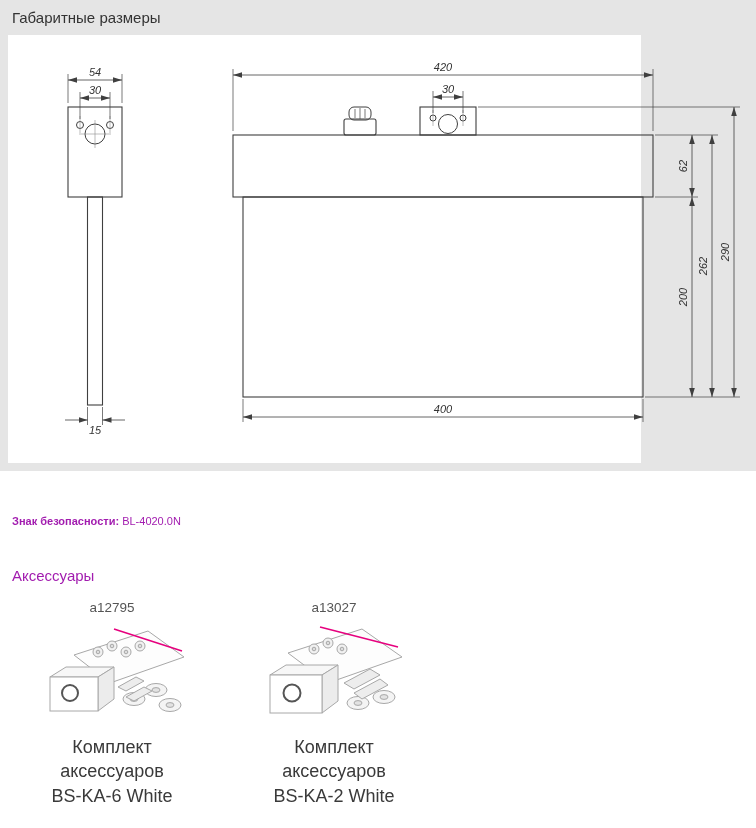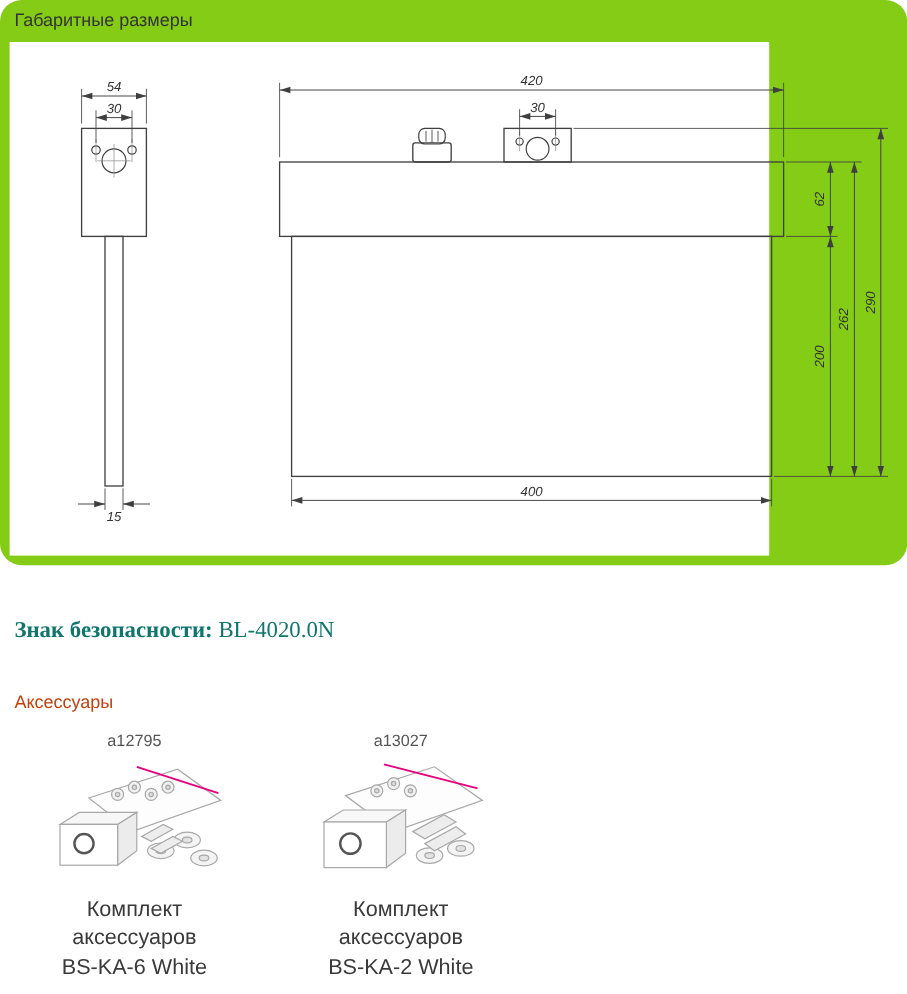--- a/index.html
+++ b/index.html
@@ -5,52 +5,51 @@
   * { box-sizing: border-box; margin: 0; padding: 0; }
   html, body { background: #ffffff; }
   body {
     width: 756px; height: 828px;
     font-family: "Liberation Sans", sans-serif;
     color: #3a3a3a;
     position: relative;
     overflow: hidden;
   }
   .panel {
-    background: #84cc16;
+    background: #e5e5e5;
     padding: 9px 8px 8px 8px;
-    border-radius: 18px;
   }
   .panel-title {
     font-size: 15px;
     font-weight: 500;
     color: #333333;
     margin: 0 0 9px 4px;
   }
   .drawing-box {
     background: #ffffff;
     width: 633px;
     height: 428px;
   }
   svg text.d {
     font-family: "Liberation Sans", sans-serif;
     font-size: 11px;
     font-style: italic;
     fill: #333333;
   }
   .safety { margin: 44px 0 0 12px; }
-  .safety-line1 { font-size: 19px; color: #0f766e; font-family: Liberation Serif, serif; }
+  .safety-line1 { font-size: 11px; color: #a21caf; }
   .safety-label { font-weight: 700; }
   .safety-note {
     font-style: italic;
     font-size: 14.5px;
     color: #4a4a4a;
     margin-top: 5px;
   }
   .acc { margin: 40px 0 0 12px; }
-  .acc-title { font-size: 15px; font-weight: 500; color: #c2410c; }
+  .acc-title { font-size: 15px; font-weight: 500; color: #a21caf; }
   .acc-row { display: flex; gap: 42px; margin-top: 16px; padding-left: 10px; }
   .acc-item { width: 180px; text-align: center; }
   .acc-article { font-size: 13.5px; color: #555555; margin-bottom: 8px; text-align: center; }
   .acc-img { height: 104px; display: flex; align-items: center; justify-content: center; }
   .acc-caption { font-size: 18px; margin-top: 8px; line-height: 1.35; color: #3a3a3a; }
 </style>
 </head>
 <body>
 
 <div class="panel">

